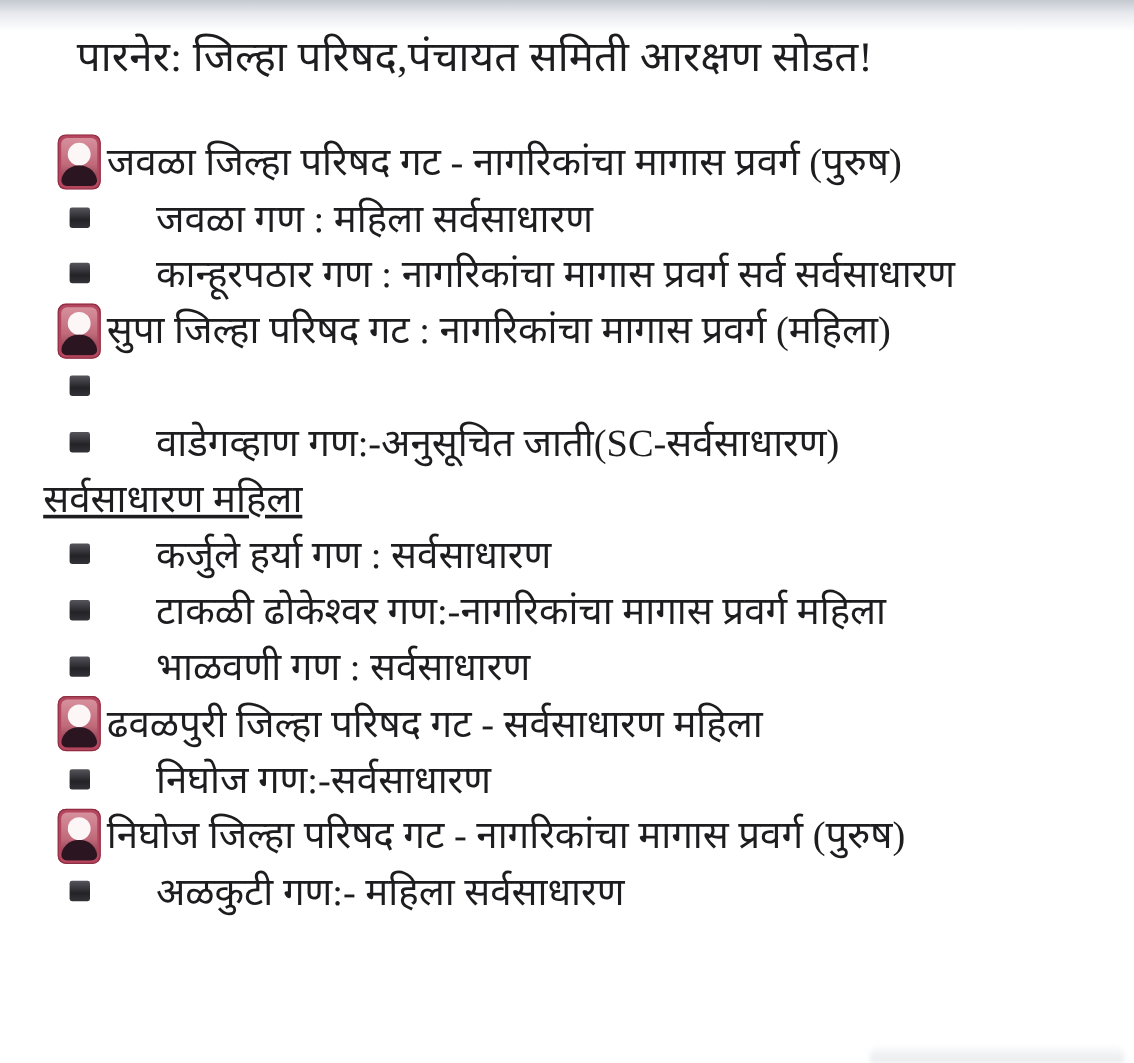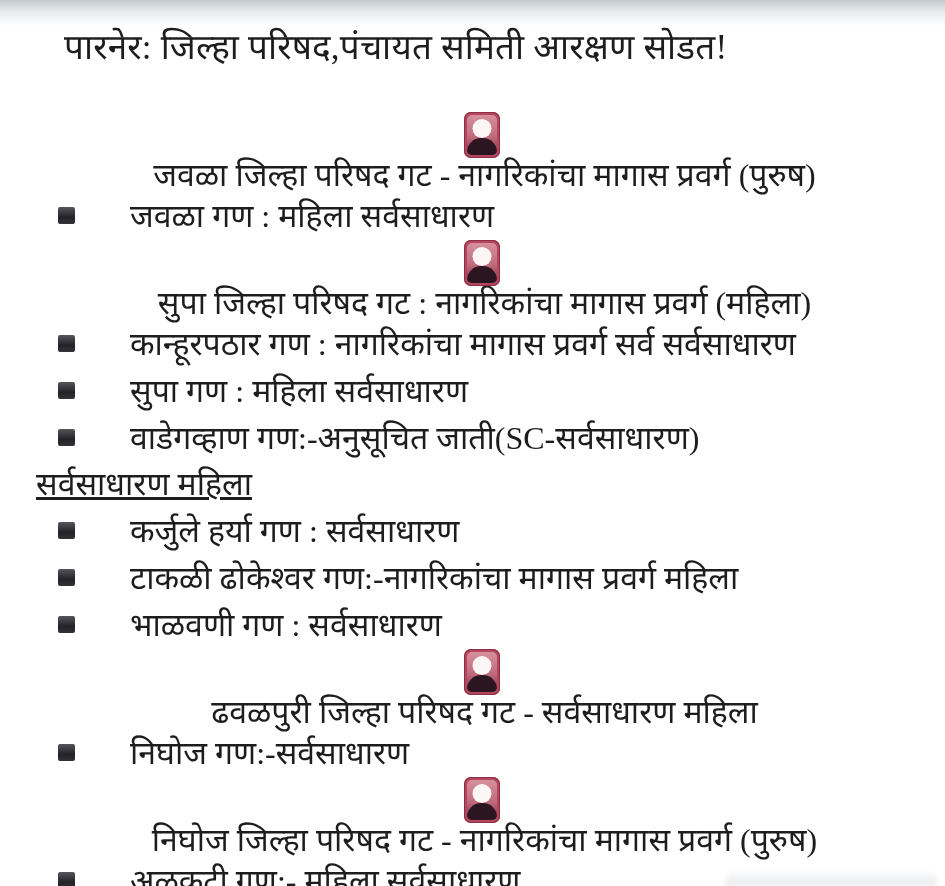--- a/index.html
+++ b/index.html
@@ -38,21 +38,21 @@
     right: 24px;
   }
   .row {
     display: flex;
     align-items: center;
     min-height: 46.8px;
     font-size: 32px;
     line-height: 1.1;
     white-space: nowrap;
   }
-  .row.person { padding-left: 12px; flex-direction: column; }
+  .row.person { padding-left: 12px; }
   .row.square { padding-left: 22px; gap: 40px; }
   .row.cont   { padding-left: 0; text-decoration: underline; }
 
   
   .person-icon {
     position: relative;
     width: 36px;
     height: 46px;
     flex: 0 0 auto;
     margin-right: 5px;
@@ -127,39 +127,38 @@
       </span>
     </span>
 
     <span class="row-text">जवळा जिल्हा परिषद गट - नागरिकांचा मागास प्रवर्ग (पुरुष)</span>
   </div>
     <div class="row square">
 
     <span class="square-bullet"></span>
     <span class="row-text">जवळा गण : महिला सर्वसाधारण</span>
   </div>
+    <div class="row square">
+
+    <span class="square-bullet"></span>
+    <span class="row-text">कान्हूरपठार गण : नागरिकांचा मागास प्रवर्ग सर्व सर्वसाधारण</span>
+  </div>
     <div class="row person">
     <span class="person-icon">
       <span class="inner">
         <span class="head"></span>
         <span class="body"></span>
       </span>
     </span>
 
     <span class="row-text">सुपा जिल्हा परिषद गट : नागरिकांचा मागास प्रवर्ग (महिला)</span>
   </div>
     <div class="row square">
 
     <span class="square-bullet"></span>
-    <span class="row-text">कान्हूरपठार गण : नागरिकांचा मागास प्रवर्ग सर्व सर्वसाधारण</span>
-  </div>
-    <div class="row square">
-
-    <span class="square-bullet"></span>
-    <span class="row-text">सुपा गण : महिला सर्वसाधारण</span>
   </div>
     <div class="row square">
 
     <span class="square-bullet"></span>
     <span class="row-text">वाडेगव्हाण गण:-अनुसूचित जाती(SC-सर्वसाधारण)</span>
   </div>
     <div class="row cont">
 
     <span class="row-text">सर्वसाधारण महिला</span>
   </div>

